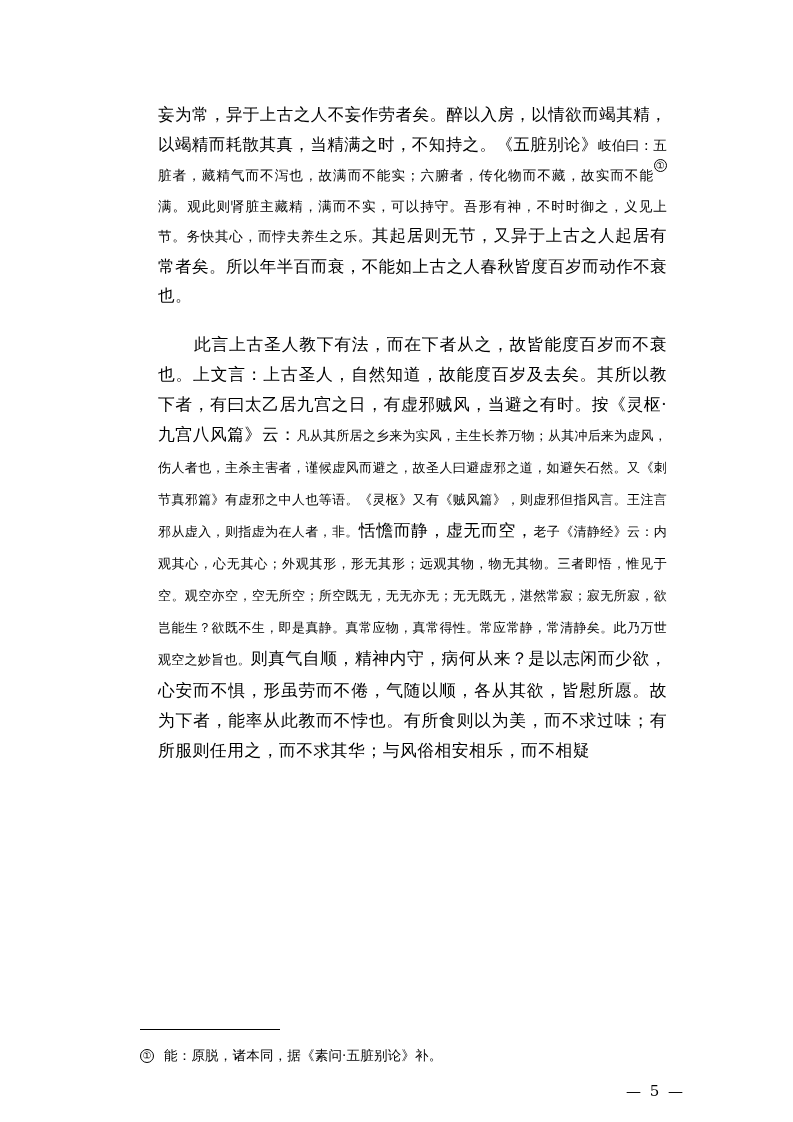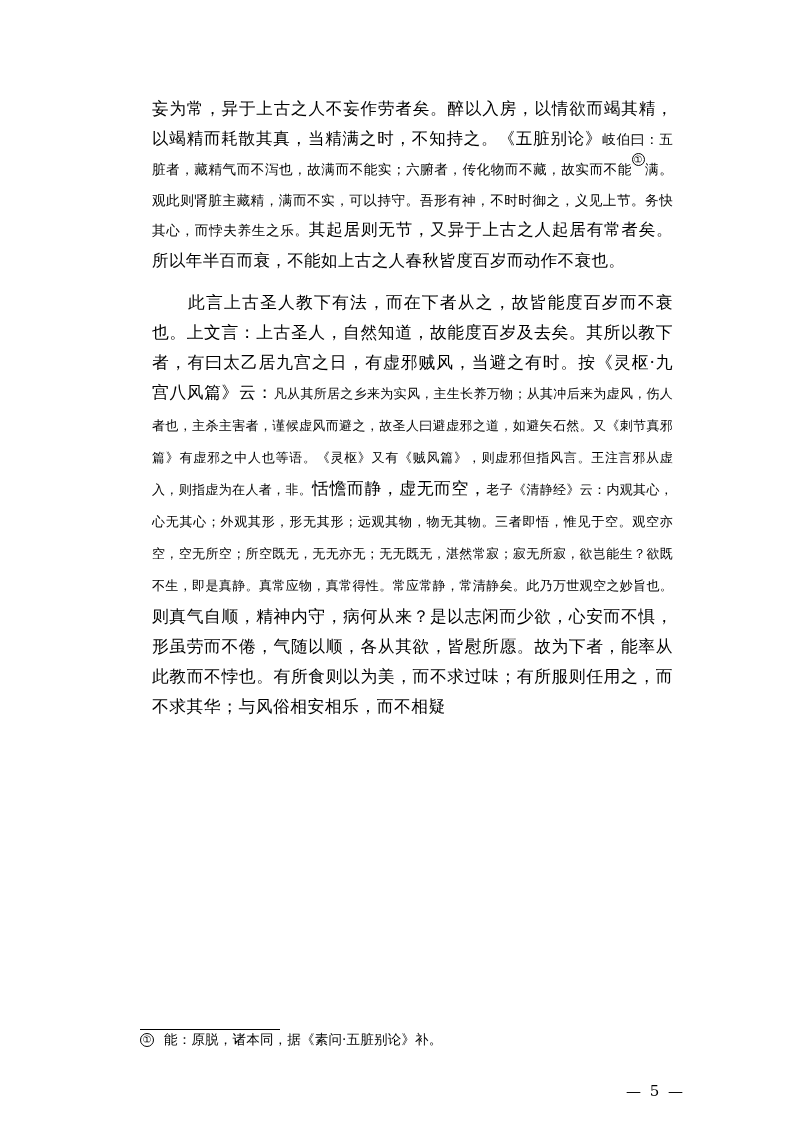--- a/index.html
+++ b/index.html
@@ -21,21 +21,21 @@
     width: 793px;
     height: 1122px;
     box-sizing: border-box;
     padding: 82px 108px 60px 140px;
   }
   .body-block {
     width: 545px;
   }
   
   p {
-    margin: 12px;
+    margin: 18px;
     padding: 0;
   }
   .para {
     text-align: justify;
     text-justify: inter-ideograph;
   }
   .p-cont {
     font-size: 16.5px;
     line-height: 29.5px;
     letter-spacing: 0.4px;
@@ -88,21 +88,21 @@
     position: absolute;
     left: 140px;
     bottom: 92px;
     width: 140px;
     border-top: 1px solid #000;
     height: 0;
   }
   .footnote {
     position: absolute;
     left: 140px;
-    bottom: 73px;
+    bottom: 57px;
     width: 540px;
     font-size: 13.5px;
     line-height: 20px;
     letter-spacing: 0.2px;
   }
   .footnote .fn-mark {
     display: inline-block;
     border: 1px solid #000;
     border-radius: 50%;
     width: 12px;

